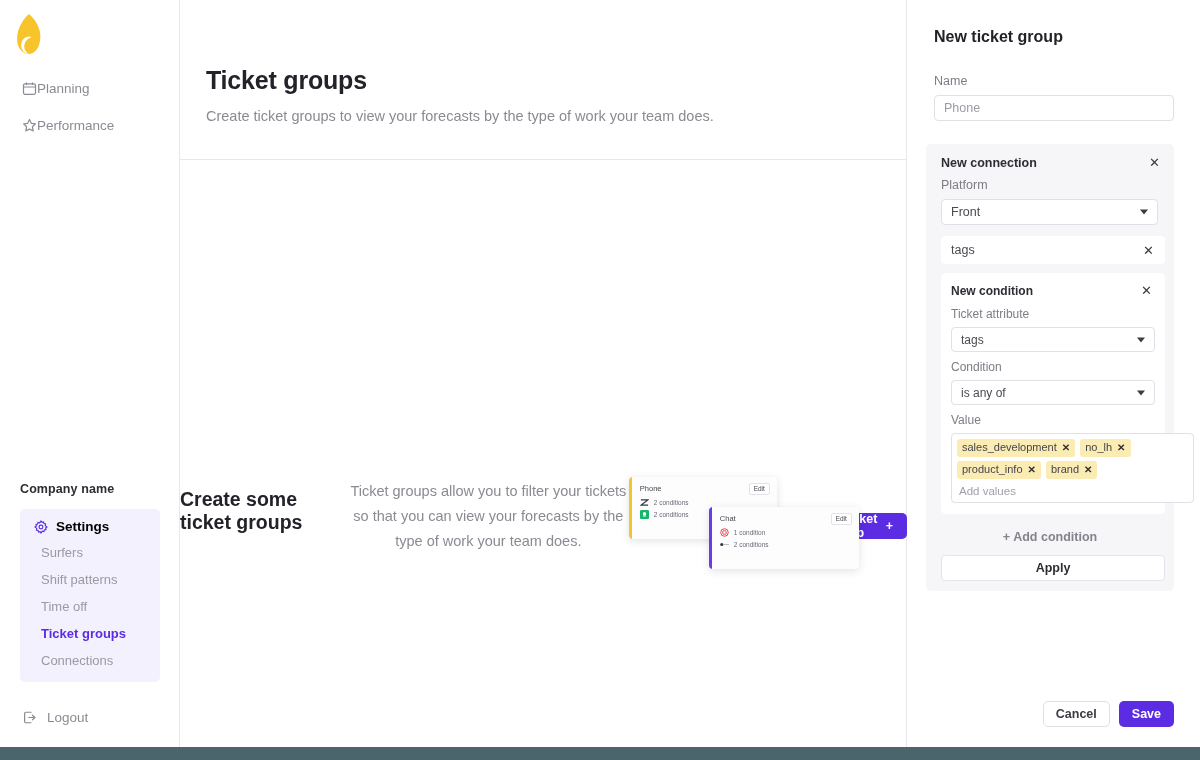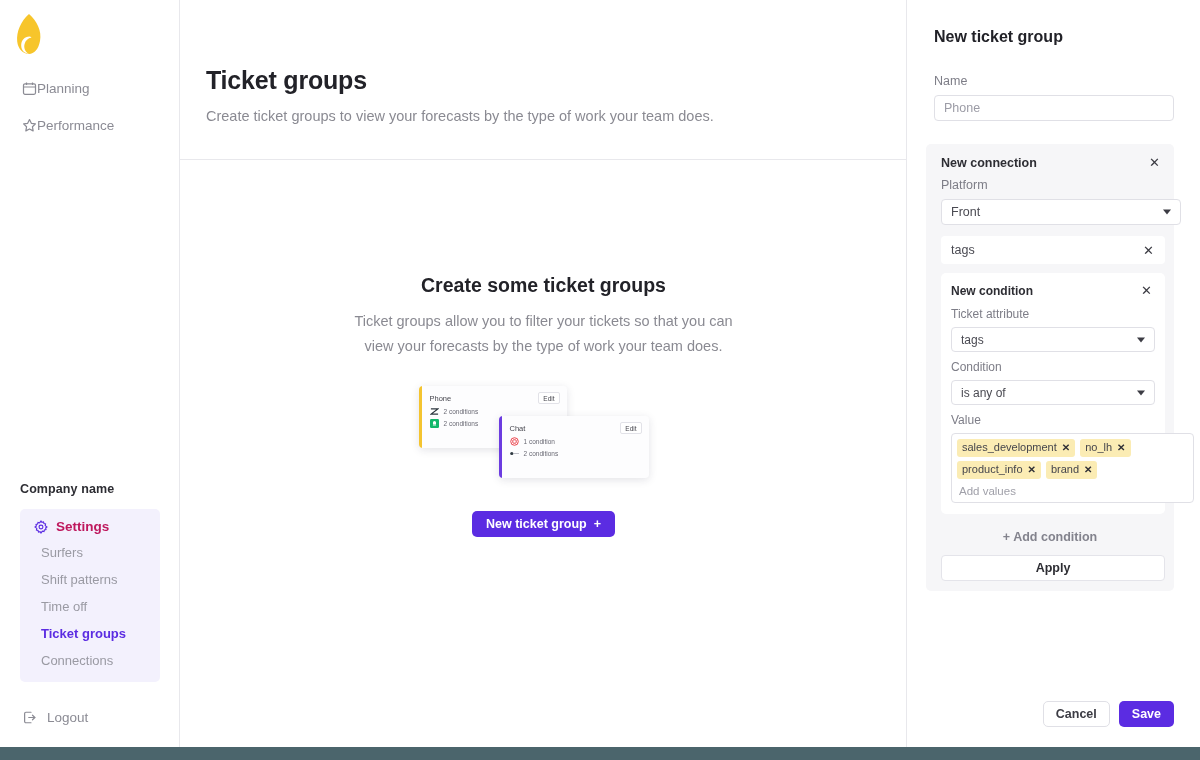--- a/index.html
+++ b/index.html
@@ -31,21 +31,21 @@
     position:absolute; left:20px; top:482px;
     font-size:12.5px; font-weight:bold; color:#2d2d33; letter-spacing:.1px;
   }
   .settings-group {
     position:absolute; left:20px; top:509px; width:140px;
     background:#f3f1fd; border-radius:5px; padding:6px 0 8px 0;
   }
   .settings-head {
     display:flex; align-items:center; gap:8px;
     padding:4px 0 5px 14px; cursor:pointer;
-    color:#be185d; font-weight:bold; font-size:13.5px;
+    color:#000000; font-weight:bold; font-size:13.5px;
   }
   .settings-head .ic { width:14px; height:14px; flex:0 0 14px; }
   .settings-head .ic svg { width:14px; height:14px; display:block; }
   .sub-item {
     padding:5px 0 5px 21px; font-size:13px; color:#9a9aa3; cursor:pointer;
     line-height:17px;
   }
   .sub-item.active { color:#5b2ce2; font-weight:bold; }
 
   .logout {
@@ -62,21 +62,21 @@
     border-right:1px solid #e8e8ec; background:#fff;
   }
   .main-header {
     position:relative; height:160px; border-bottom:1px solid #e8e8ec; padding:66px 0 0 26px;
   }
   .page-title { font-size:25px; font-weight:bold; color:#222228; letter-spacing:-.2px; }
   .page-sub { margin-top:13px; font-size:14.5px; color:#8a8a92; }
 
   .empty {
     position:absolute; left:0; top:160px; width:727px; height:587px;
-    display:flex; flex-direction:column; align-items:center;
+    display:flex; flex-direction:row; align-items:center;
     padding-top:114px;
   }
   .empty-title { font-size:19.5px; font-weight:bold; color:#222228; }
   .empty-desc {
     margin-top:12px; width:410px; text-align:center;
     font-size:14.5px; line-height:25px; color:#8a8a92;
   }
 
   
   .illus { position:relative; width:250px; height:95px; margin-top:27px; }
@@ -128,21 +128,21 @@
   }
   .conn-head { display:flex; align-items:center; justify-content:space-between; padding:0 2px 0 6px; }
   .conn-head .t { font-size:12.5px; font-weight:bold; color:#2d2d33; }
   .x-btn {
     background:none; border:none; cursor:pointer; color:#3a3a42;
     font-size:13px; line-height:1; padding:2px 3px;
     font-family:"Liberation Sans", sans-serif;
   }
   .plat-label { padding:7px 0 0 6px; }
   .sel {
-    position:relative; margin:7px 0 0 6px; width:240px; height:26px;
+    position:relative; margin:7px 0 0 6px; width:217px; height:26px;
     border:1px solid #e0e0e6; border-radius:4px; background:#fff;
     display:flex; align-items:center; padding:0 9px; font-size:12.5px; color:#4a4a52;
     cursor:pointer;
   }
   .sel .caret {
     position:absolute; right:9px; top:50%; transform:translateY(-50%);
     width:0; height:0; border-left:4.5px solid transparent;
     border-right:4.5px solid transparent; border-top:5.5px solid #3c3c44;
   }
   .tagsel {

